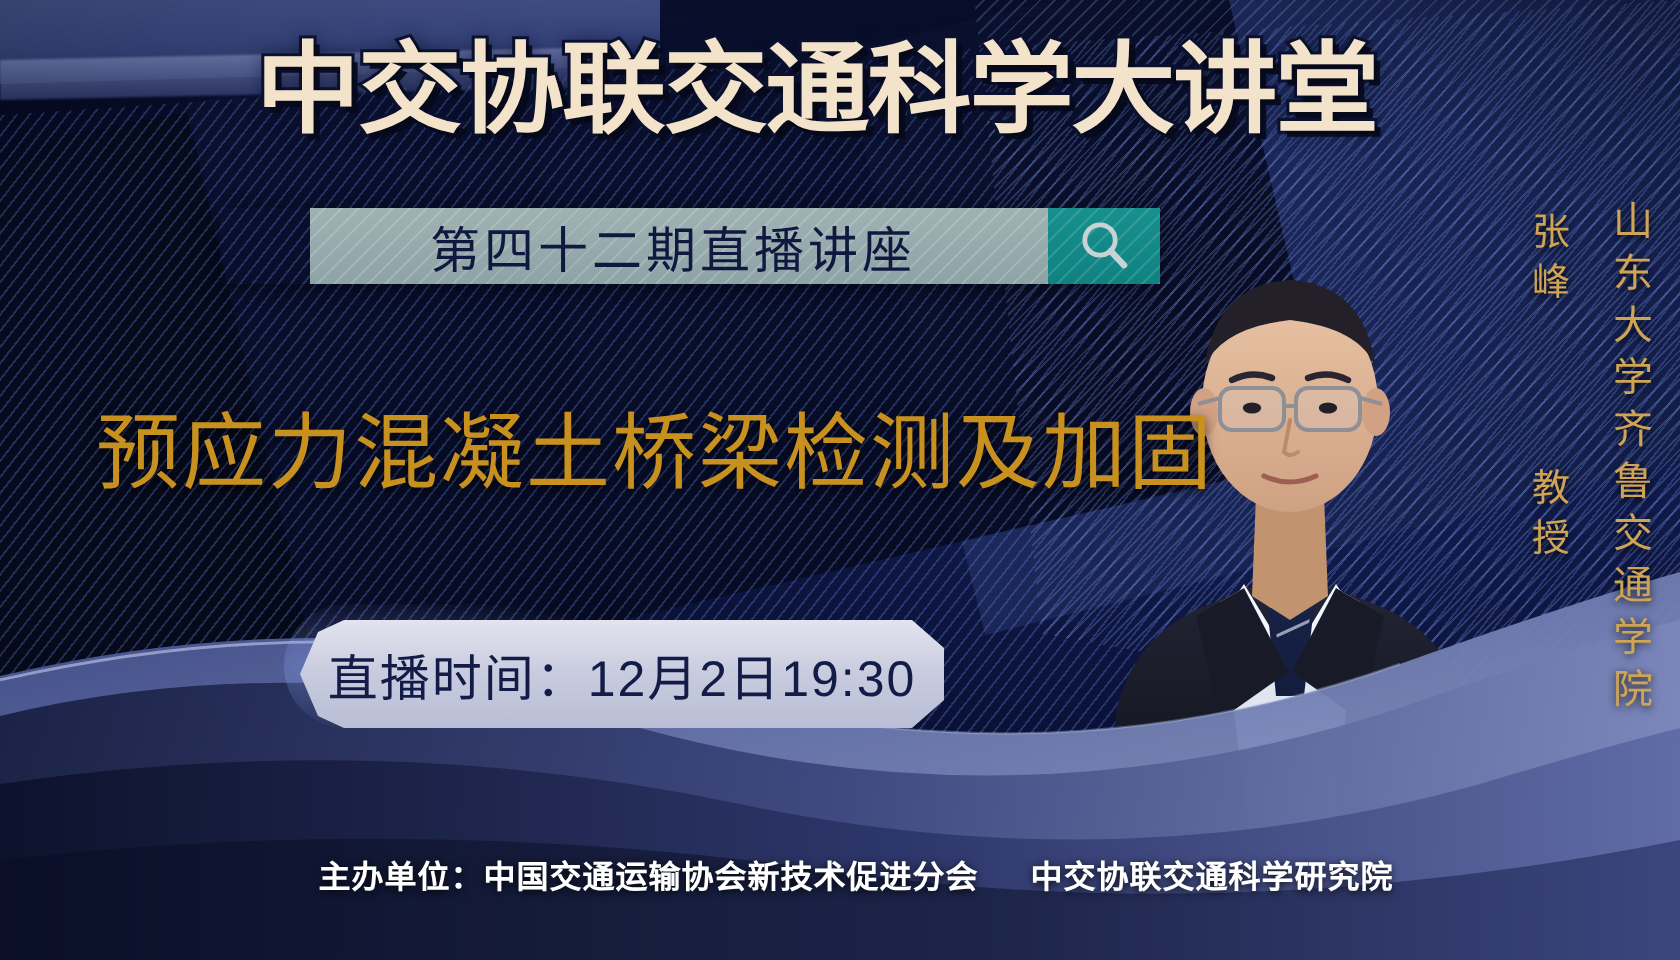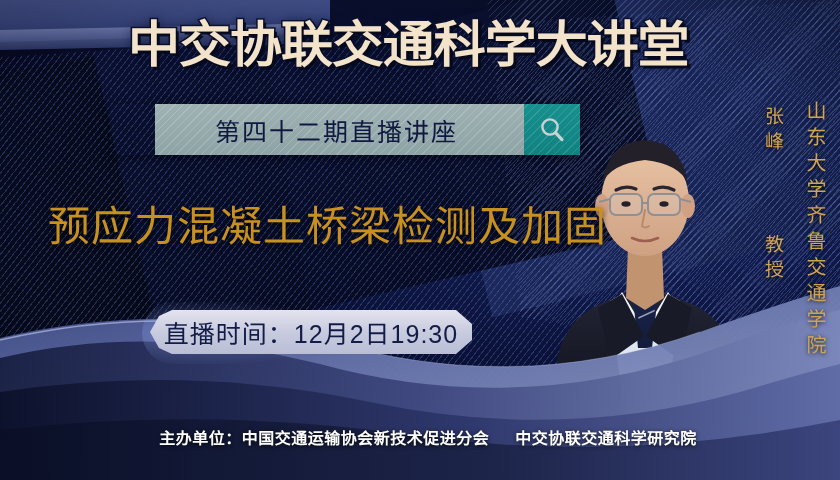--- a/index.html
+++ b/index.html
@@ -103,21 +103,21 @@
     paint-order:stroke fill;
     text-shadow:
       3px 3px 0 rgba(6,9,25,.9),
       0 0 10px rgba(10,16,45,.8);
     white-space:nowrap;
   }
 
   
   .subbar{
     position:absolute;left:110px;top:104px;
-    height:51px;width:425px;
+    height:38px;width:425px;
     display:flex;align-items:stretch;
     box-shadow:0 2px 10px rgba(0,0,0,.45);
     padding-left:45px;
   }
   .subbar-text{
     flex:1;
     display:flex;align-items:center;justify-content:center;
     background:
       repeating-linear-gradient(-45deg,
         rgba(255,255,255,.16) 0px,rgba(255,255,255,.16) 1px,
@@ -145,21 +145,21 @@
     letter-spacing:1px;
     color:#c8901f;
     font-family:"DejaVu Sans","Liberation Sans",sans-serif;
     text-shadow:0 2px 6px rgba(0,0,0,.7);
     white-space:nowrap;
   }
 
   
   .time-pill{
     position:absolute;left:150px;top:310px;
-    width:322px;height:44px;
+    width:322px;height:54px;
     display:flex;align-items:center;justify-content:center;
     color:#131c47;
     font-size:25px;letter-spacing:1px;
     background:linear-gradient(180deg,#e4e3ef 0%,#c9ccdf 48%,#b9bed6 100%);
     clip-path:polygon(
       0% 50%, 9px 6px, 22px 0%,
       calc(100% - 16px) 0%, 100% 14px,
       100% calc(100% - 14px), calc(100% - 16px) 100%,
       22px 100%, 9px calc(100% - 6px));
     box-shadow:0 3px 14px rgba(0,0,0,.5);

